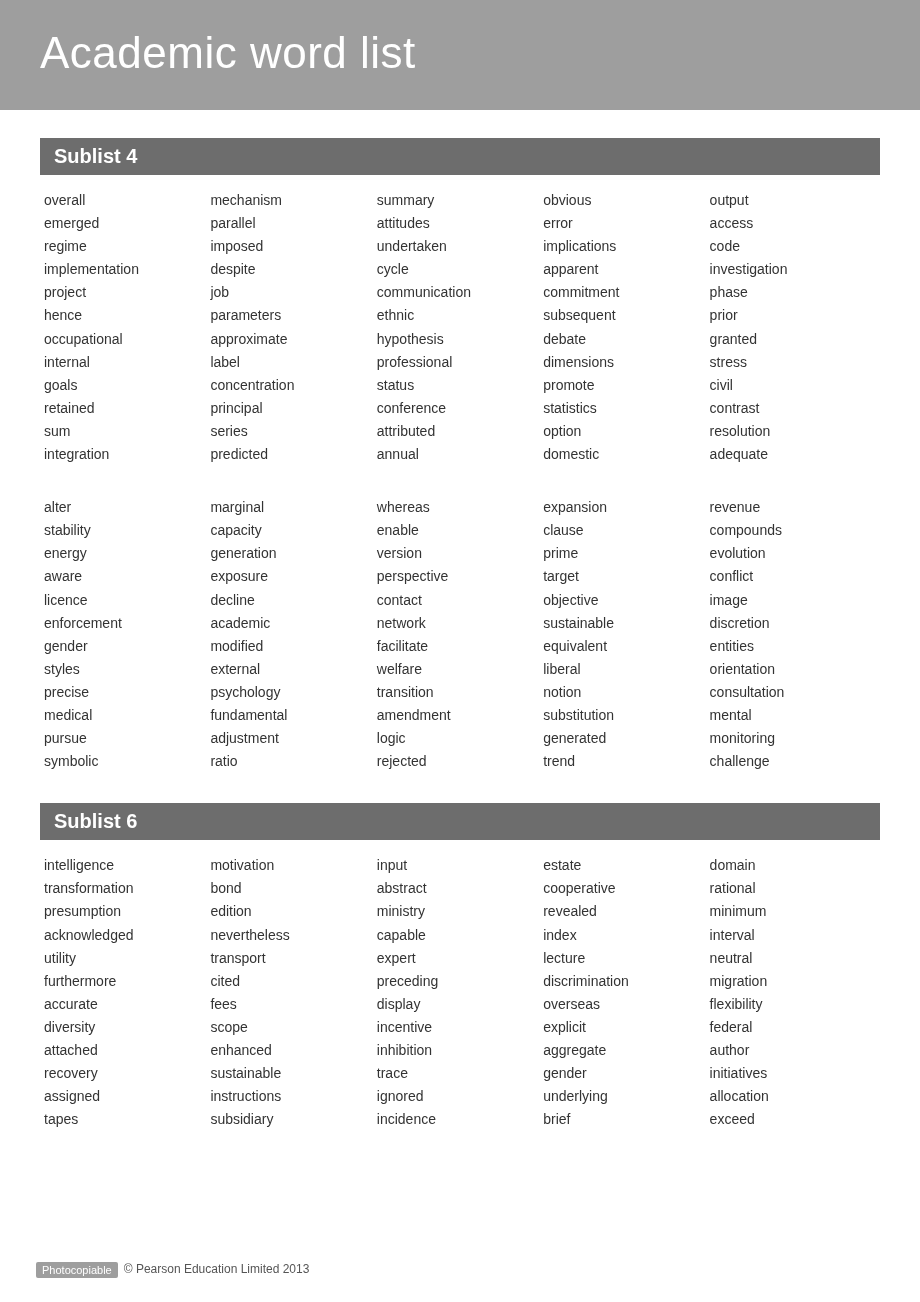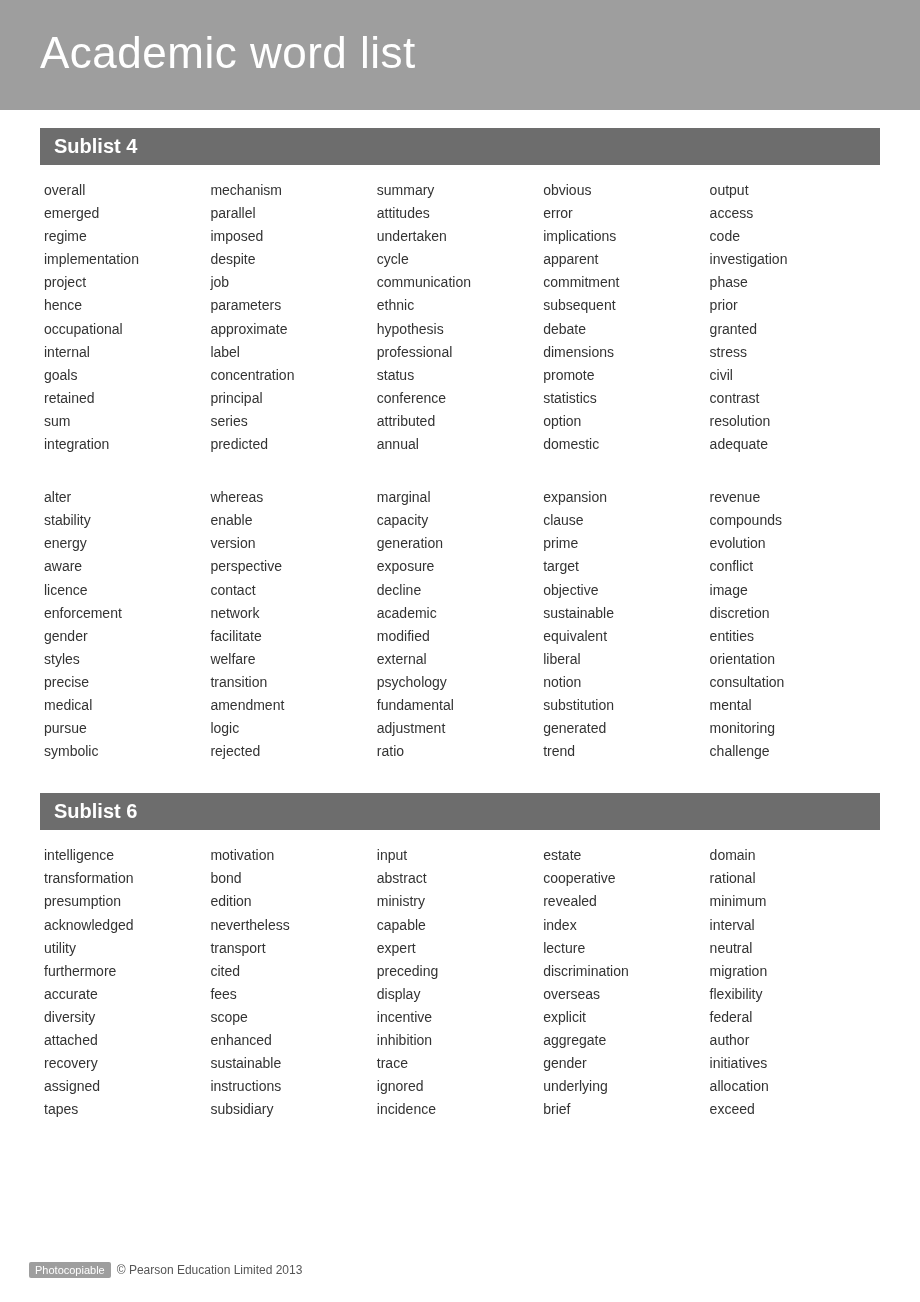--- a/index.html
+++ b/index.html
@@ -10,21 +10,21 @@
       color: #333333;
       width: 920px;
       min-height: 1302px;
       position: relative;
     }
 
     .header-band {
       background: #9e9e9e;
       width: 100%;
       padding: 28px 40px 32px 40px;
-      margin-bottom: 18px;
+      margin-bottom: 28px;
     }
 
     .page-title {
       font-size: 44px;
       font-weight: 300;
       color: #ffffff;
       letter-spacing: 0.5px;
     }
 
     .content {
@@ -60,25 +60,25 @@
 
     .word-item {
       font-size: 14px;
       line-height: 1.65;
       color: #333333;
     }
 
     .footer {
       position: absolute;
       bottom: 24px;
-      left: 29px;
+      left: 36px;
       font-size: 12px;
       color: #555555;
       display: flex;
-      align-items: center;
+      align-items: flex-start;
       gap: 6px;
     }
 
     .footer-badge {
       background: #9e9e9e;
       color: #ffffff;
       font-size: 11px;
       padding: 2px 6px;
       border-radius: 2px;
     }
@@ -177,48 +177,48 @@
           <span class="word-item">licence</span>
           <span class="word-item">enforcement</span>
           <span class="word-item">gender</span>
           <span class="word-item">styles</span>
           <span class="word-item">precise</span>
           <span class="word-item">medical</span>
           <span class="word-item">pursue</span>
           <span class="word-item">symbolic</span>
         </div>
         <div class="word-column">
+          <span class="word-item">marginal</span>
+          <span class="word-item">capacity</span>
+          <span class="word-item">generation</span>
+          <span class="word-item">exposure</span>
+          <span class="word-item">decline</span>
+          <span class="word-item">academic</span>
+          <span class="word-item">modified</span>
+          <span class="word-item">external</span>
+          <span class="word-item">psychology</span>
+          <span class="word-item">fundamental</span>
+          <span class="word-item">adjustment</span>
+          <span class="word-item">ratio</span>
+        </div>
+        <div class="word-column">
           <span class="word-item">whereas</span>
           <span class="word-item">enable</span>
           <span class="word-item">version</span>
           <span class="word-item">perspective</span>
           <span class="word-item">contact</span>
           <span class="word-item">network</span>
           <span class="word-item">facilitate</span>
           <span class="word-item">welfare</span>
           <span class="word-item">transition</span>
           <span class="word-item">amendment</span>
           <span class="word-item">logic</span>
           <span class="word-item">rejected</span>
         </div>
         <div class="word-column">
-          <span class="word-item">marginal</span>
-          <span class="word-item">capacity</span>
-          <span class="word-item">generation</span>
-          <span class="word-item">exposure</span>
-          <span class="word-item">decline</span>
-          <span class="word-item">academic</span>
-          <span class="word-item">modified</span>
-          <span class="word-item">external</span>
-          <span class="word-item">psychology</span>
-          <span class="word-item">fundamental</span>
-          <span class="word-item">adjustment</span>
-          <span class="word-item">ratio</span>
-        </div>
-        <div class="word-column">
           <span class="word-item">expansion</span>
           <span class="word-item">clause</span>
           <span class="word-item">prime</span>
           <span class="word-item">target</span>
           <span class="word-item">objective</span>
           <span class="word-item">sustainable</span>
           <span class="word-item">equivalent</span>
           <span class="word-item">liberal</span>
           <span class="word-item">notion</span>
           <span class="word-item">substitution</span>

